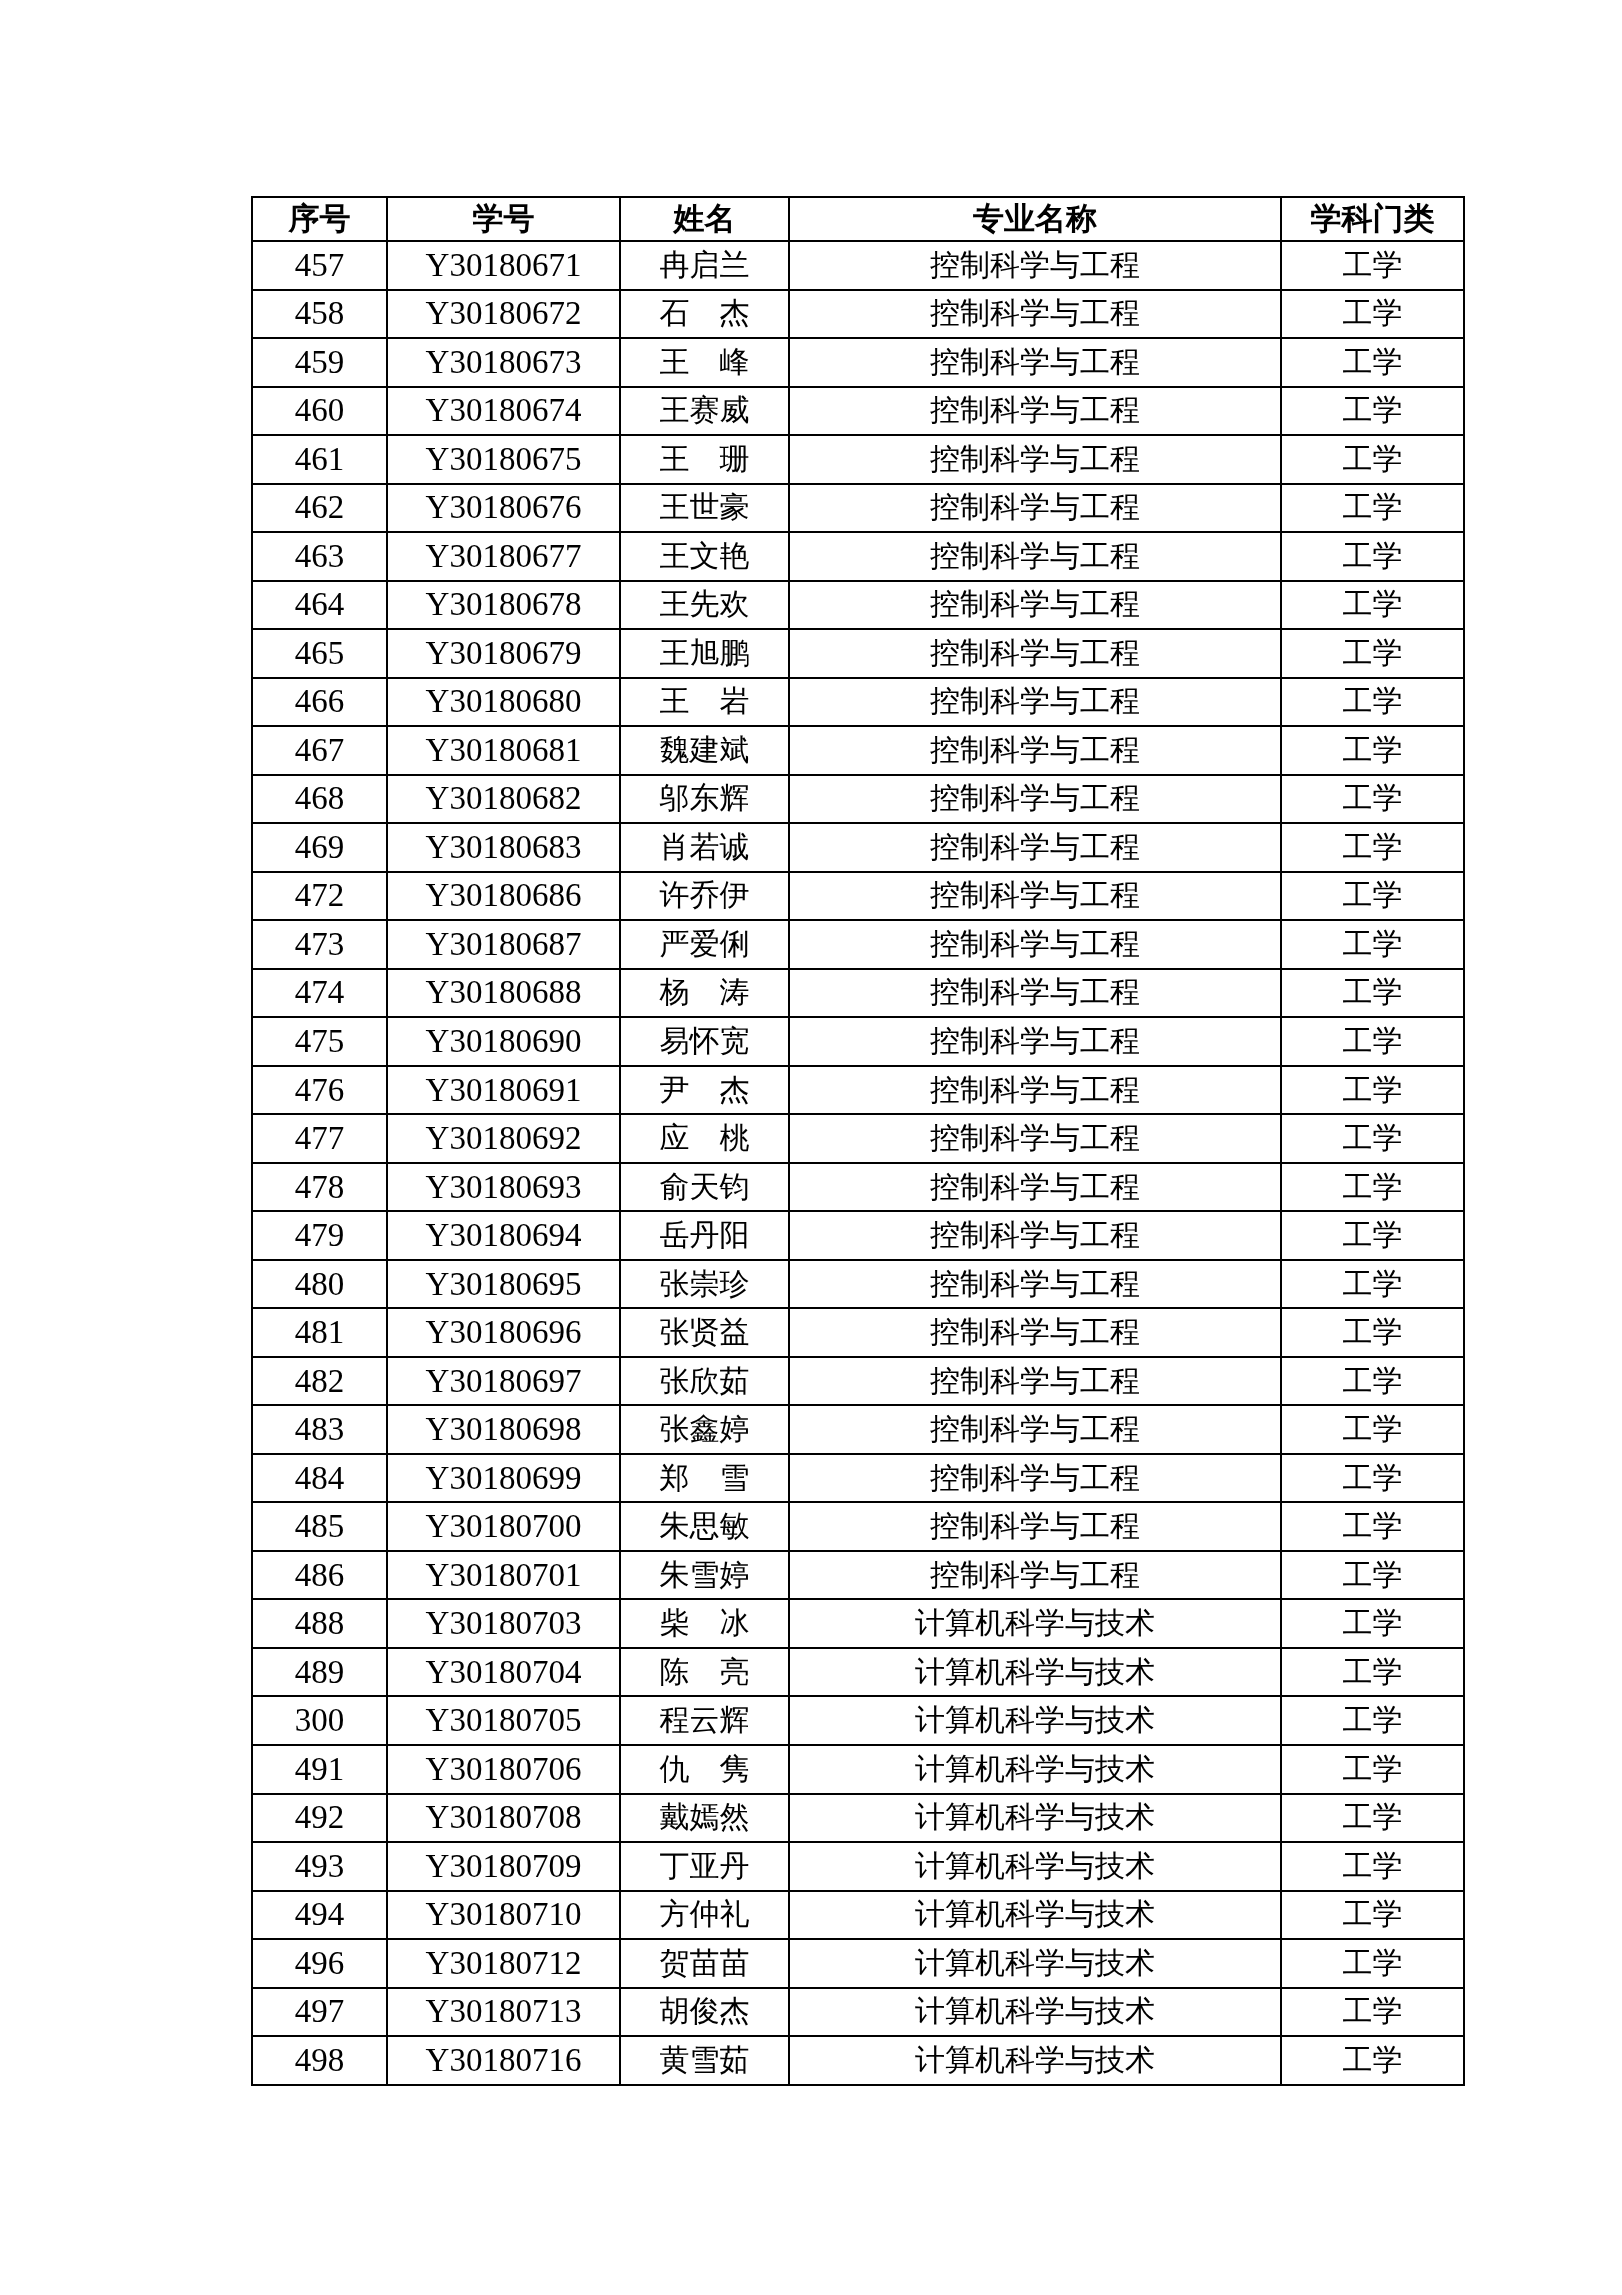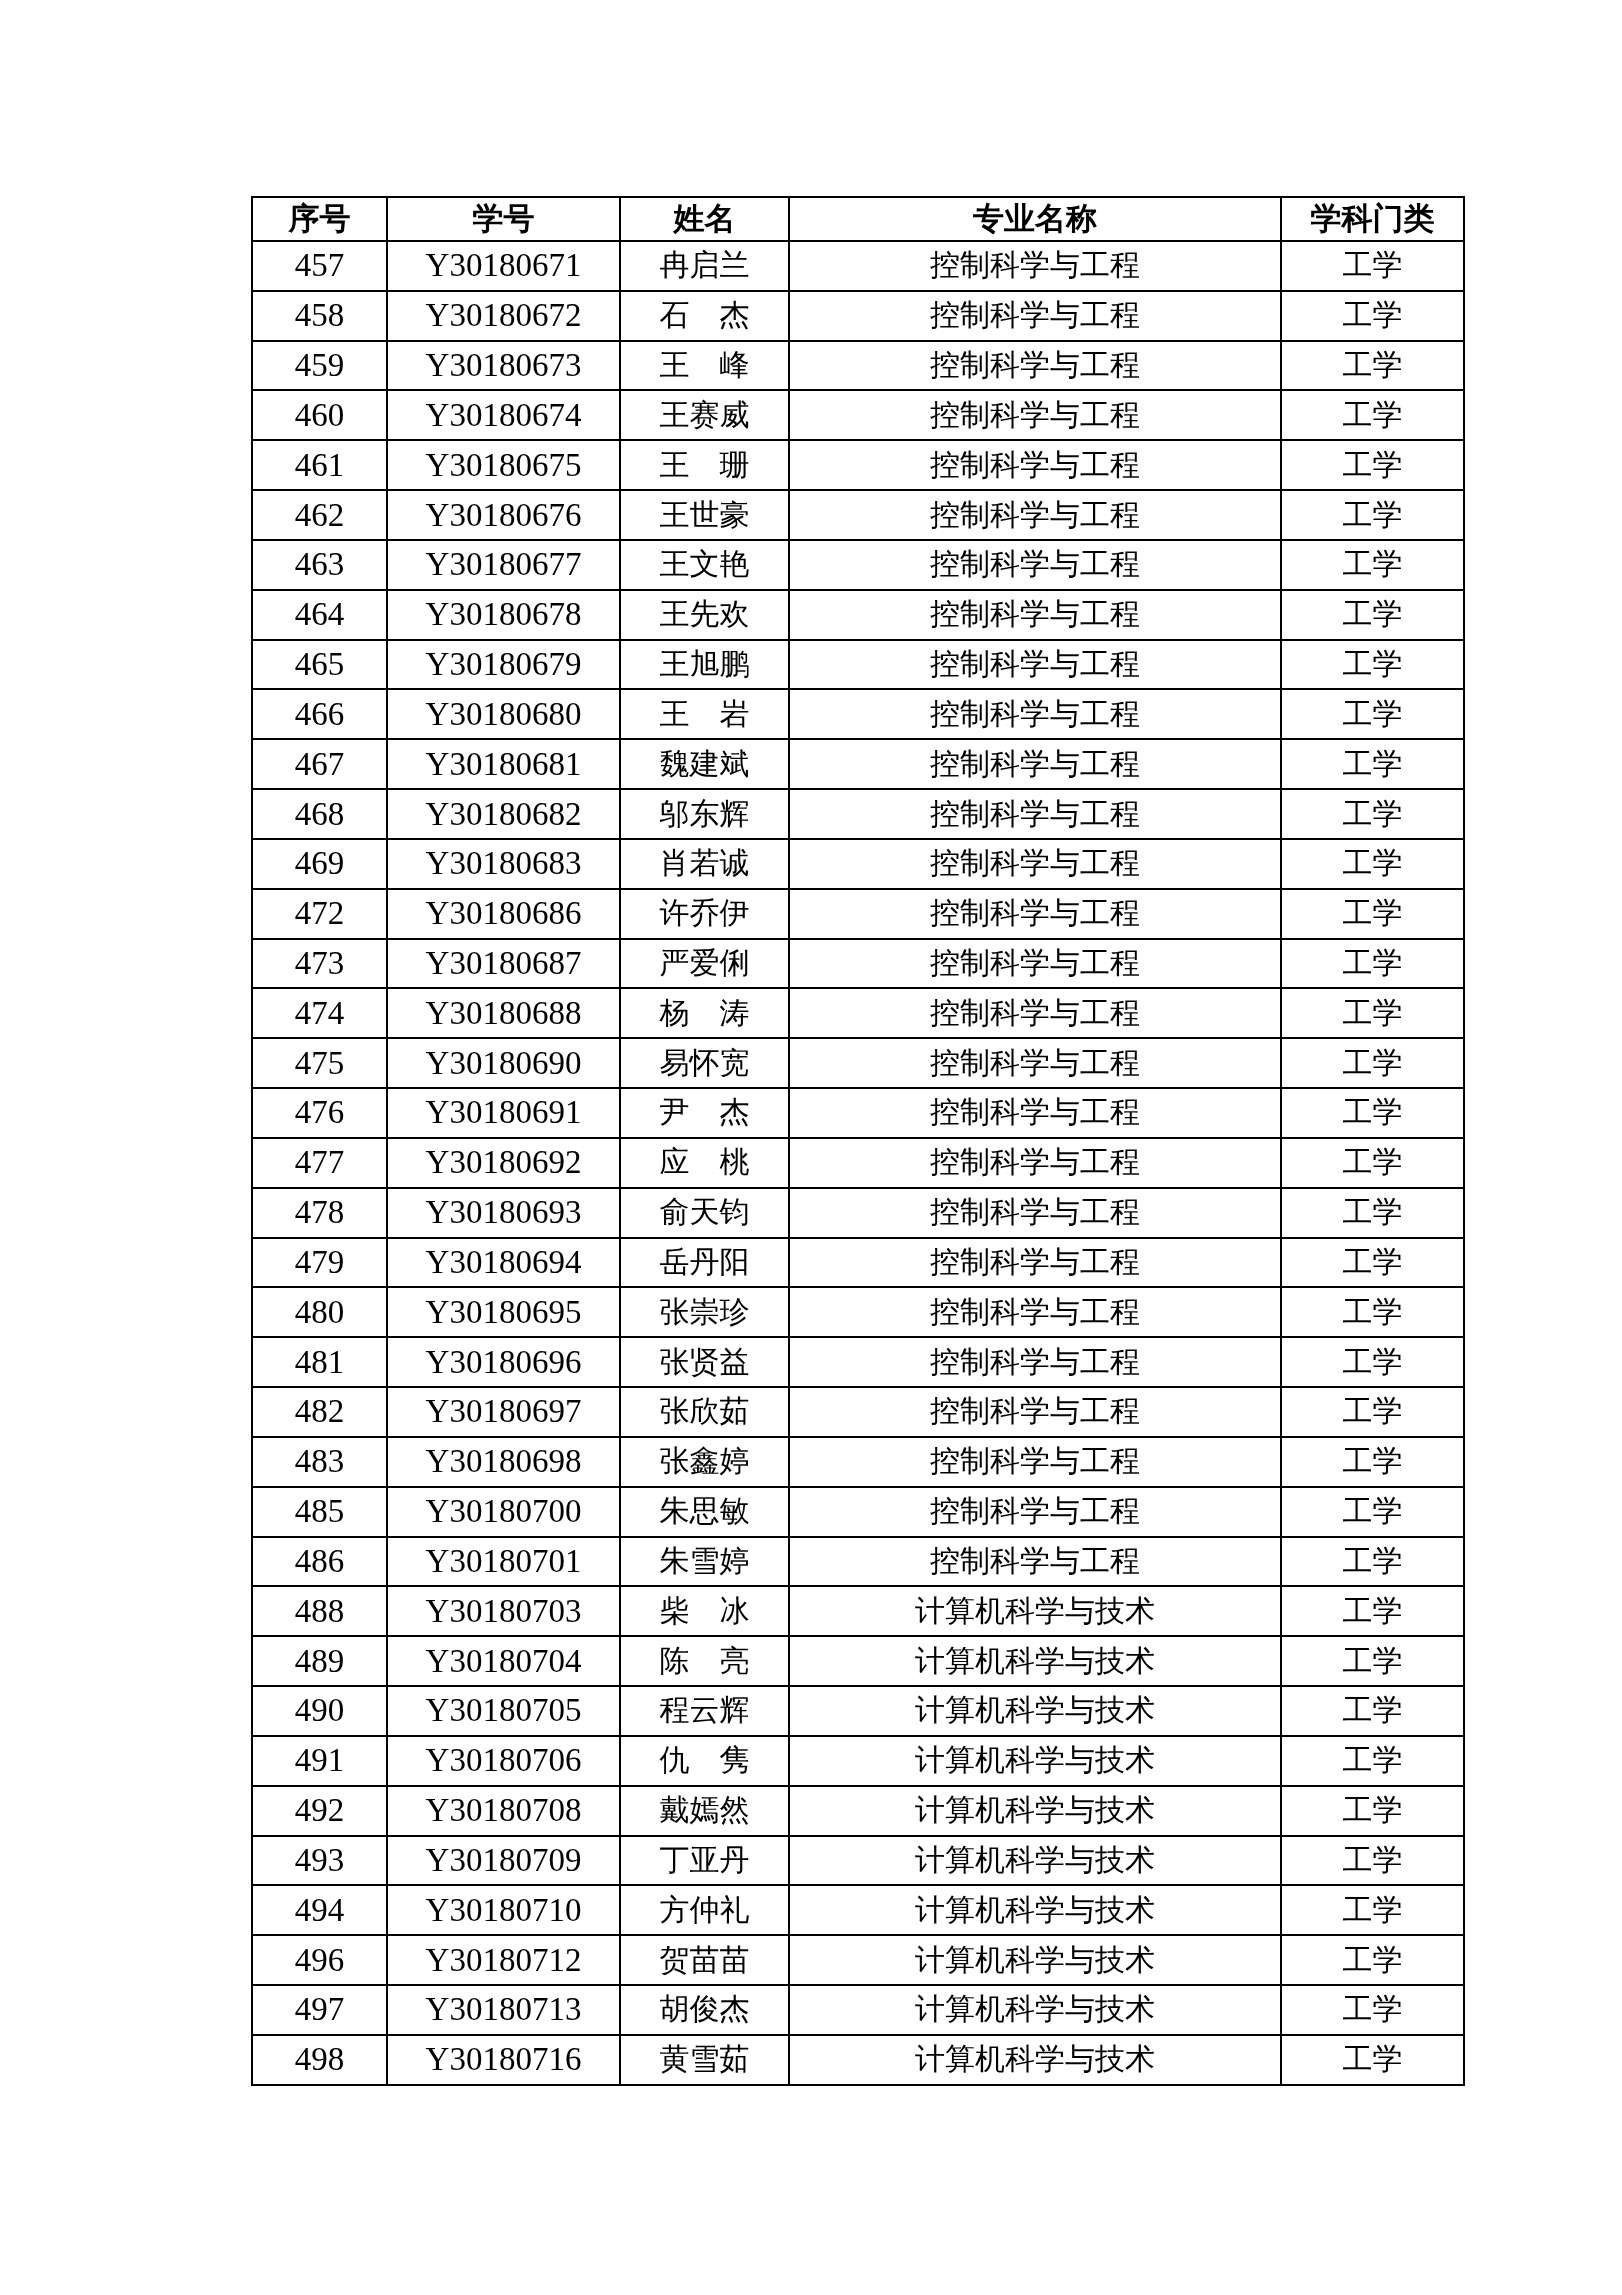--- a/index.html
+++ b/index.html
@@ -255,20 +255,27 @@
         <td class="c4">工学</td>
       </tr>
       <tr>
         <td class="c0">483</td>
         <td class="c1">Y30180698</td>
         <td class="c2">张鑫婷</td>
         <td class="c3">控制科学与工程</td>
         <td class="c4">工学</td>
       </tr>
       <tr>
+        <td class="c0">484</td>
+        <td class="c1">Y30180699</td>
+        <td class="c2">郑　雪</td>
+        <td class="c3">控制科学与工程</td>
+        <td class="c4">工学</td>
+      </tr>
+      <tr>
         <td class="c0">485</td>
         <td class="c1">Y30180700</td>
         <td class="c2">朱思敏</td>
         <td class="c3">控制科学与工程</td>
         <td class="c4">工学</td>
       </tr>
       <tr>
         <td class="c0">486</td>
         <td class="c1">Y30180701</td>
         <td class="c2">朱雪婷</td>
@@ -283,21 +290,21 @@
         <td class="c4">工学</td>
       </tr>
       <tr>
         <td class="c0">489</td>
         <td class="c1">Y30180704</td>
         <td class="c2">陈　亮</td>
         <td class="c3">计算机科学与技术</td>
         <td class="c4">工学</td>
       </tr>
       <tr>
-        <td class="c0">490</td>
+        <td class="c0">300</td>
         <td class="c1">Y30180705</td>
         <td class="c2">程云辉</td>
         <td class="c3">计算机科学与技术</td>
         <td class="c4">工学</td>
       </tr>
       <tr>
         <td class="c0">491</td>
         <td class="c1">Y30180706</td>
         <td class="c2">仇　隽</td>
         <td class="c3">计算机科学与技术</td>

